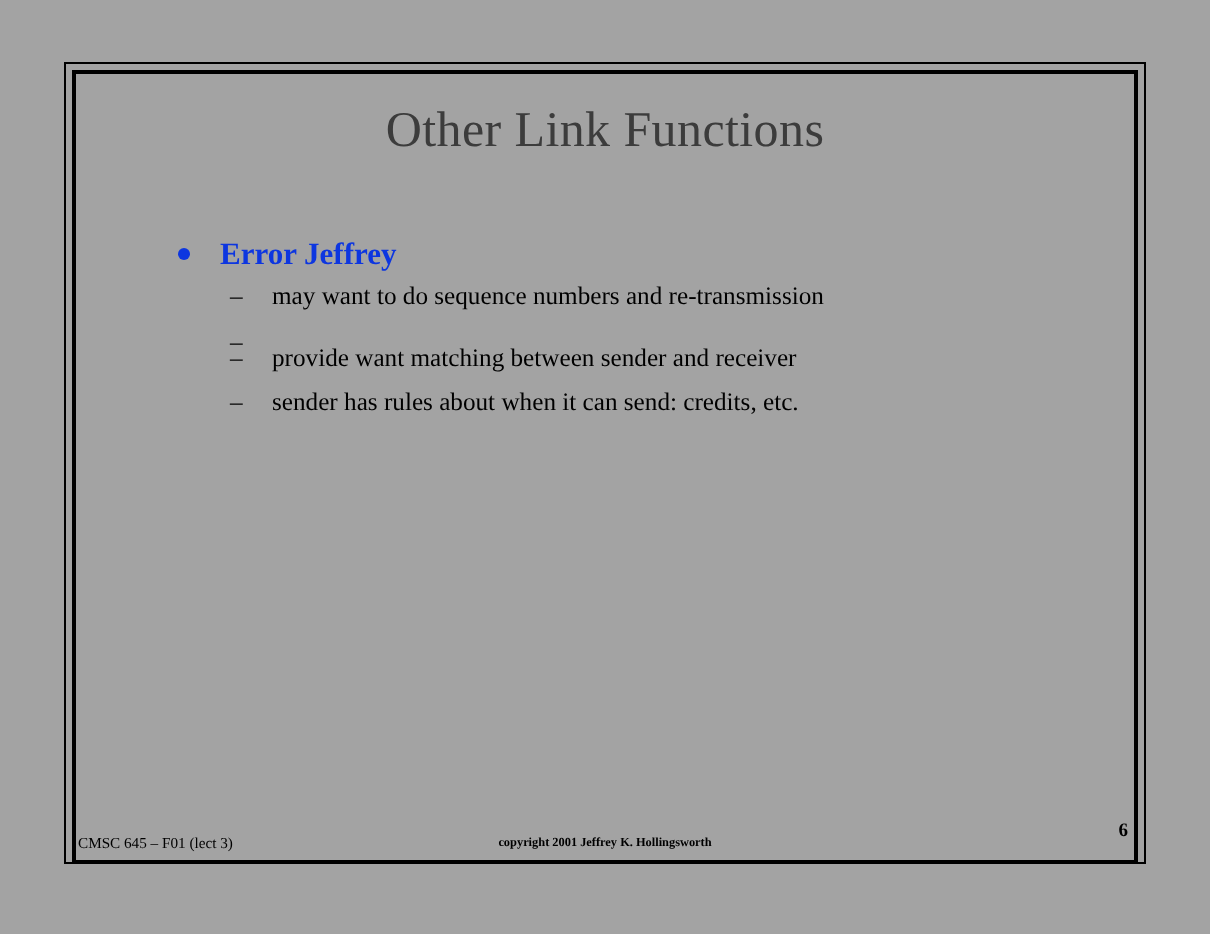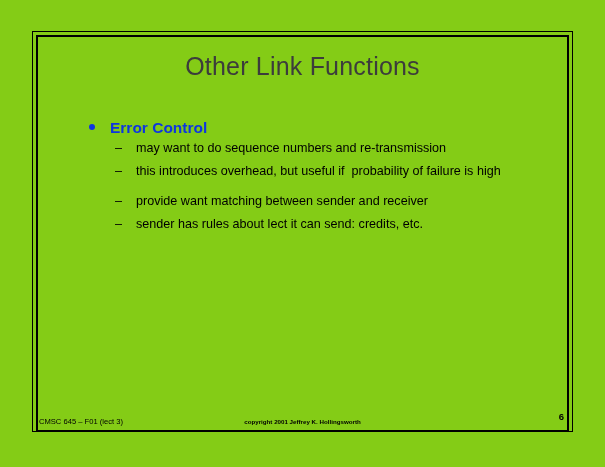--- a/index.html
+++ b/index.html
@@ -13,22 +13,23 @@
     font-family: "Liberation Sans", sans-serif;
     -webkit-font-smoothing: none;
   }
 
   
   #slide-canvas {
     position: absolute;
     left: 0; top: 0;
     width: 605px;
     height: 467px;
-    background: #84cc16;
+    background: #a3a3a3;
     overflow: hidden;
+    font-family: Liberation Serif, serif;
   }
 
   
   #slide-outer-border {
     position: absolute;
     left: 32px;
     top: 31px;
     width: 541px;
     height: 401px;
     border: 1px solid #000000;
@@ -160,45 +161,44 @@
   <div id="slide-outer-border"></div>
   <div id="slide-inner-border"></div>
 
   <div id="slide-title">Other Link Functions</div>
 
   <div id="slide-body">
 
     <div class="bullet-group">
       <div class="bullet-l1">
         <span class="disc"></span>
-        <span>Error Control</span>
+        <span>Error Jeffrey</span>
       </div>
       <ul class="sub-list">
         <li class="bullet-l2">
           <span class="dash">–</span>
           <span class="txt">may want to do sequence numbers and re-transmission</span>
         </li>
         <li class="bullet-l2">
           <span class="dash">–</span>
-          <span class="txt">this introduces overhead, but useful if  probability of failure is high</span>
         </li>
       </ul>
     </div>
 
     <div class="gap-after-group"></div>
 
     <div class="bullet-group">
       <ul class="sub-list">
         <li class="bullet-l2">
           <span class="dash">–</span>
           <span class="txt">provide want matching between sender and receiver</span>
         </li>
         <li class="bullet-l2">
           <span class="dash">–</span>
-          <span class="txt">sender has rules about lect it can send: credits, etc.</span>
+          <span class="txt">sender has rules about when it can send: credits, etc.</span>
         </li>
       </ul>
     </div>
 
   </div>
 
   <div id="slide-footer">
     <div id="footer-course">CMSC 645 – F01  (lect 3)</div>
     <div id="footer-copyright">copyright 2001  Jeffrey K. Hollingsworth</div>
     <div id="footer-pagenum">6</div>

